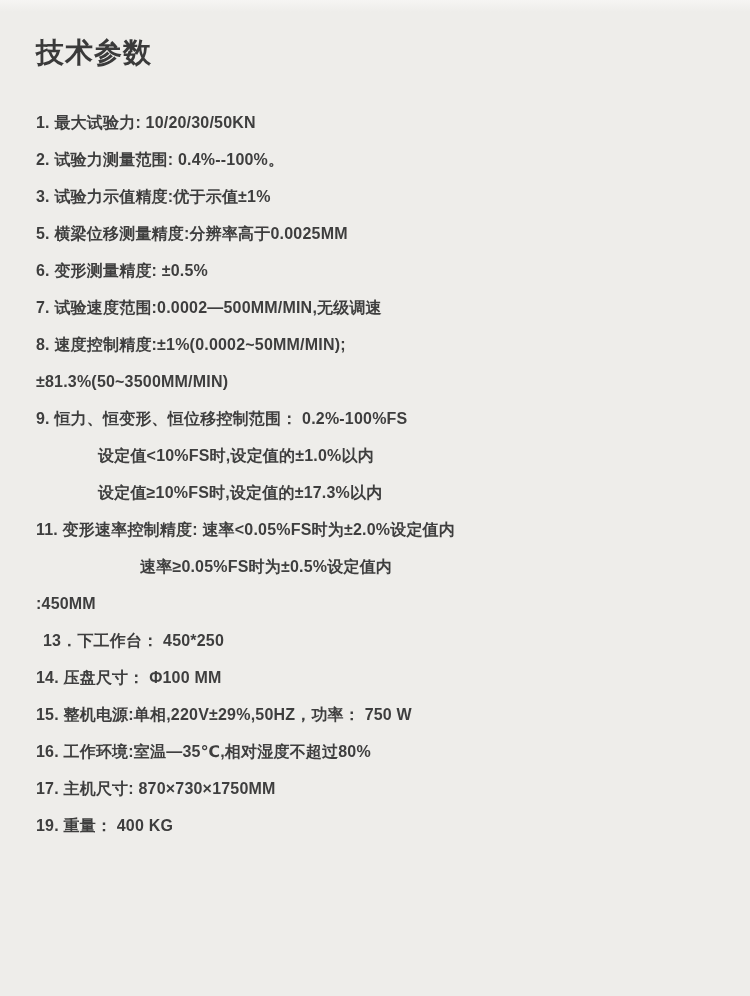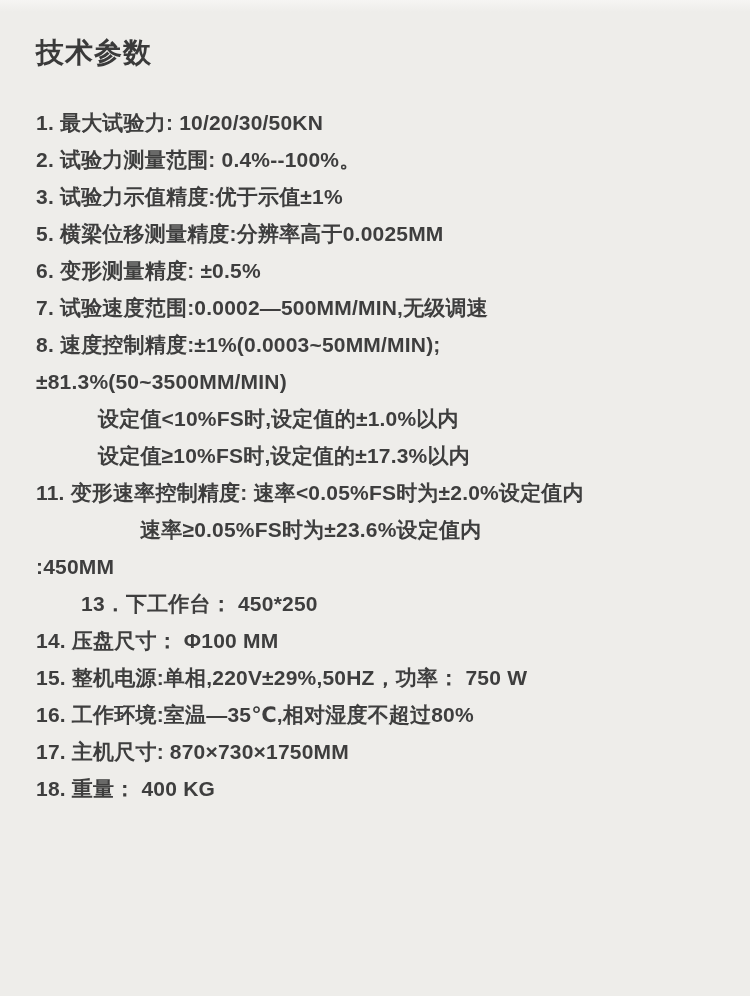--- a/index.html
+++ b/index.html
@@ -28,51 +28,52 @@
     font-weight: 700;
     color: #3a3a3a;
     letter-spacing: 1px;
     margin: 0 0 34px 0;
   }
   .spec-list {
     margin: 0;
     padding: 0;
   }
   .line {
-    font-size: 21px;
+    font-size: 16px;
     font-weight: 600;
     line-height: 37px;
     white-space: pre-wrap;
     color: #3e3e3e;
     letter-spacing: 0.2px;
   }
   .ind-a { padding-left: 62px; }   
   .ind-b { padding-left: 104px; }  
-  .ind-c { padding-left: 7px; margin-left: 38px; }    
+  .ind-c { padding-left: 7px; }    
 </style>
 </head>
 <body>
 
 <div class="page">
   <h1 class="page-title">技术参数</h1>
 
   <div class="spec-list">
     <div class="line">1. 最大试验力: 10/20/30/50KN</div>
     <div class="line">2. 试验力测量范围: 0.4%--100%。</div>
     <div class="line">3. 试验力示值精度:优于示值±1%</div>
     <div class="line">5. 横梁位移测量精度:分辨率高于0.0025MM</div>
     <div class="line">6. 变形测量精度: ±0.5%</div>
     <div class="line">7. 试验速度范围:0.0002—500MM/MIN,无级调速</div>
-    <div class="line">8. 速度控制精度:±1%(0.0003~50MM/MIN);</div>
+    <div class="line">8. 速度控制精度:±1%(0.0002~50MM/MIN);</div>
     <div class="line">±81.3%(50~3500MM/MIN)</div>
+    <div class="line">9. 恒力、恒变形、恒位移控制范围： 0.2%-100%FS</div>
     <div class="line ind-a">设定值&lt;10%FS时,设定值的±1.0%以内</div>
     <div class="line ind-a">设定值≥10%FS时,设定值的±17.3%以内</div>
     <div class="line">11. 变形速率控制精度: 速率&lt;0.05%FS时为±2.0%设定值内</div>
-    <div class="line ind-b">速率≥0.05%FS时为±23.6%设定值内</div>
+    <div class="line ind-b">速率≥0.05%FS时为±0.5%设定值内</div>
     <div class="line">:450MM</div>
     <div class="line ind-c">13．下工作台： 450*250</div>
     <div class="line">14. 压盘尺寸： Φ100 MM</div>
     <div class="line">15. 整机电源:单相,220V±29%,50HZ，功率： 750 W</div>
     <div class="line">16. 工作环境:室温—35℃,相对湿度不超过80%</div>
     <div class="line">17. 主机尺寸: 870×730×1750MM</div>
-    <div class="line">18. 重量： 400 KG</div>
+    <div class="line">19. 重量： 400 KG</div>
   </div>
 </div>
 
 </body></html>

